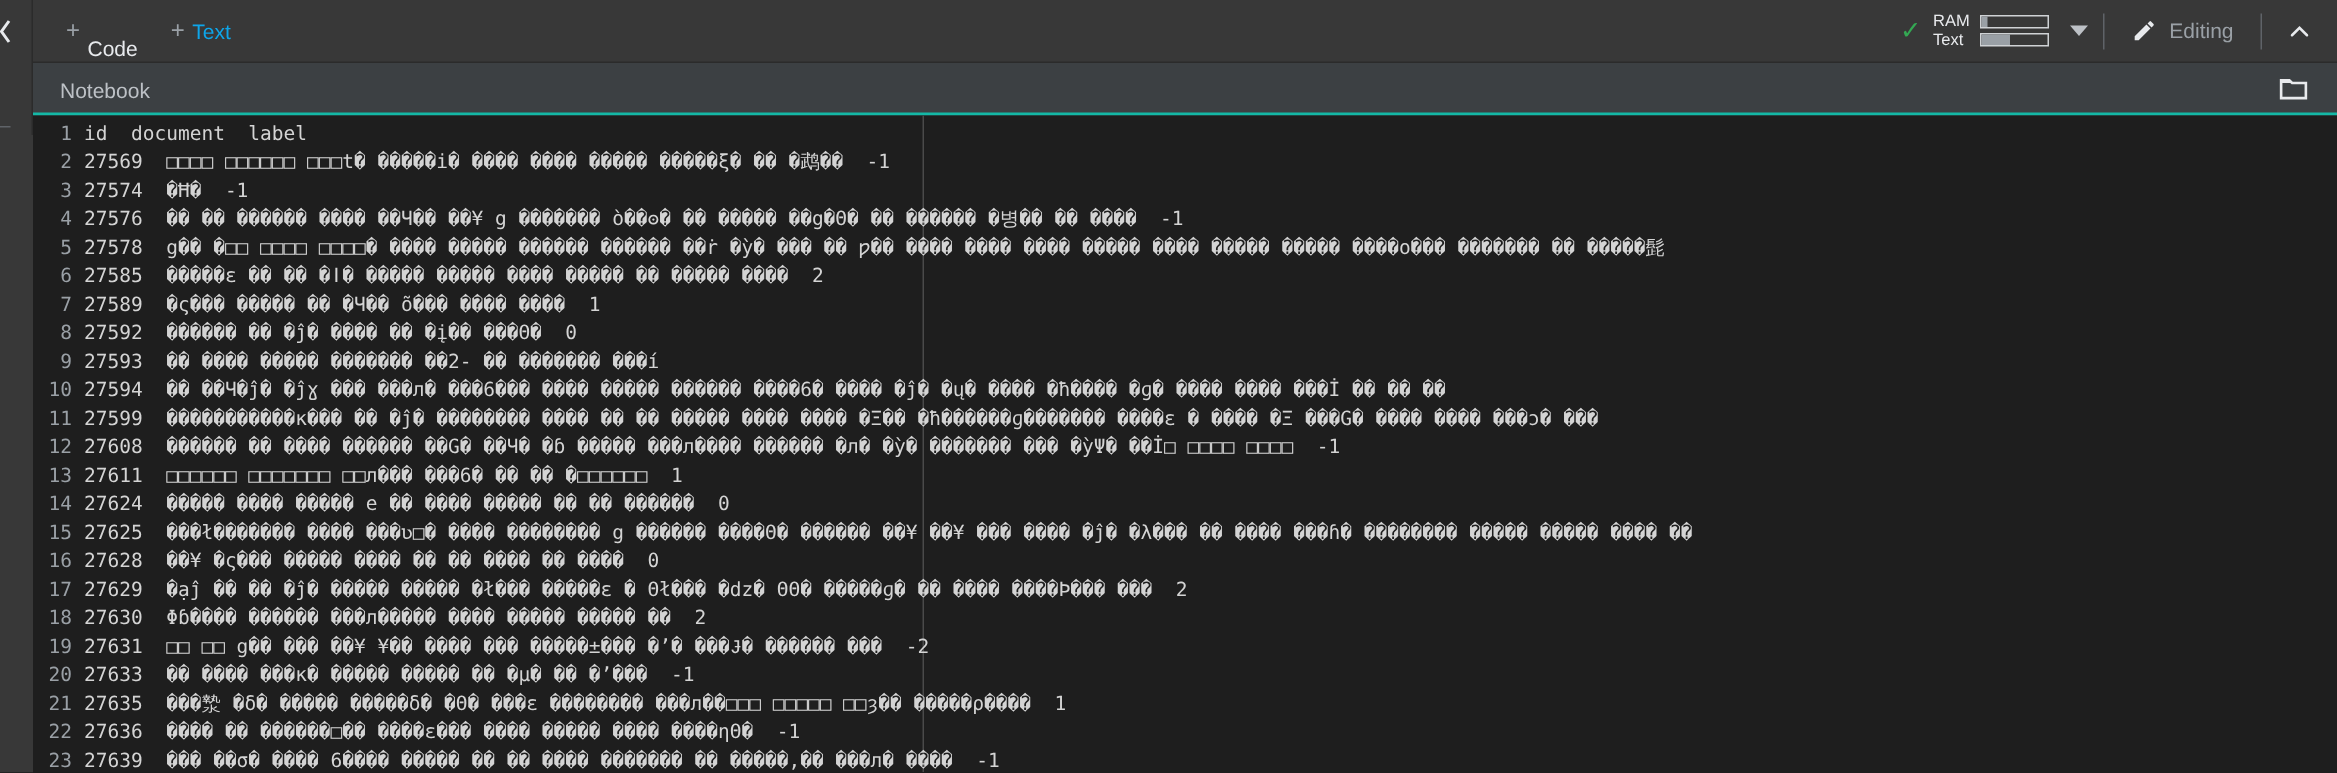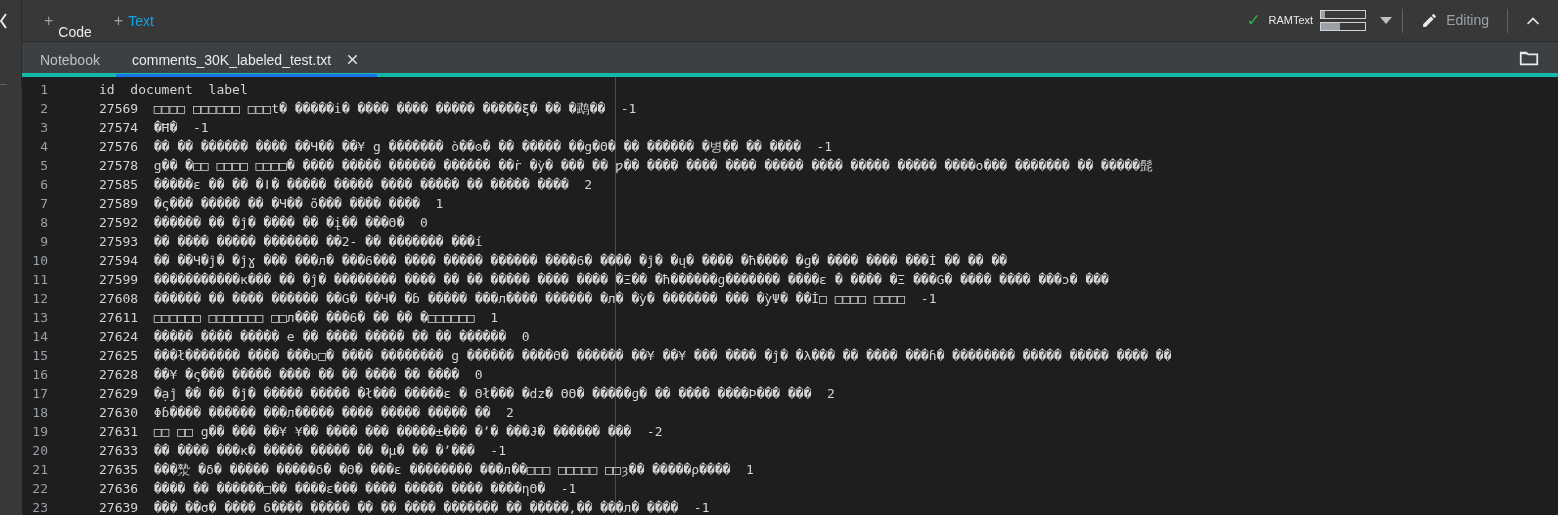--- a/index.html
+++ b/index.html
@@ -115,21 +115,21 @@
   }
   .check-icon {
     color: #34a853;
     font-size: 17px;
     line-height: 15px;
     width: 16px;
     text-align: center;
   }
   .res-labels {
     display: flex;
-    flex-direction: row;
+    flex-direction: column;
     font-size: 11px;
     line-height: 13px;
     color: #e8eaed;
     text-align: left;
   }
   .res-bars {
     display: flex;
     flex-direction: column;
     gap: 3px;
     justify-content: center;
@@ -188,21 +188,21 @@
   
   .tabstrip {
     position: absolute;
     left: 22px; top: 42px;
     width: 1536px;
     height: 35px;
     background: #3c4043;
     box-sizing: border-box;
     display: flex;
     align-items: stretch;
-    border-bottom: 4px solid #14b8a6;
+    border-bottom: 2px solid #14b8a6;
   }
   .tab {
     display: flex;
     align-items: center;
     height: 35px;
     padding: 0 16px;
     box-sizing: border-box;
     font-size: 14px;
     color: #bdc1c6;
     cursor: pointer;
@@ -289,21 +289,20 @@
     text-align: right;
     color: #9aa0a6;
     padding-right: 8px;
     box-sizing: border-box;
     user-select: none;
   }
   .linetext {
     color: #d4d4d4;
     white-space: pre;
     overflow: hidden;
-    margin-left: 43px;
   }
 </style>
 </head>
 <body>
 
 <div id="app">
 
   <div class="left-rail">
     <div class="left-rail-lower"></div>
     <div class="rail-chevron">
@@ -370,28 +369,20 @@
 
     </div>
   </div>
 
   <div class="tabstrip">
 
     <div class="tab first">
       <span>Notebook</span>
     </div>
 
-    <div class="tab active">
-      <span>comments_30K_labeled_test.txt</span>
-      <span class="tab-close">
-        <svg width="13" height="13" viewBox="0 0 24 24" fill="none">
-          <path d="M5 5 L19 19 M19 5 L5 19" stroke="#e8eaed" stroke-width="2.6" stroke-linecap="round"></path>
-        </svg>
-      </span>
-    </div>
 
     <div class="tabstrip-spacer"></div>
 
     <div class="tabstrip-right">
       <div class="folder-btn">
         <svg width="22" height="22" viewBox="0 0 24 24" fill="none">
           <path d="M3 6h6l2 2h10v11H3z" stroke="#e8eaed" stroke-width="1.9" fill="none"></path>
           <path d="M3 6h6l2 2H3z" fill="#e8eaed"></path>
         </svg>
       </div>

